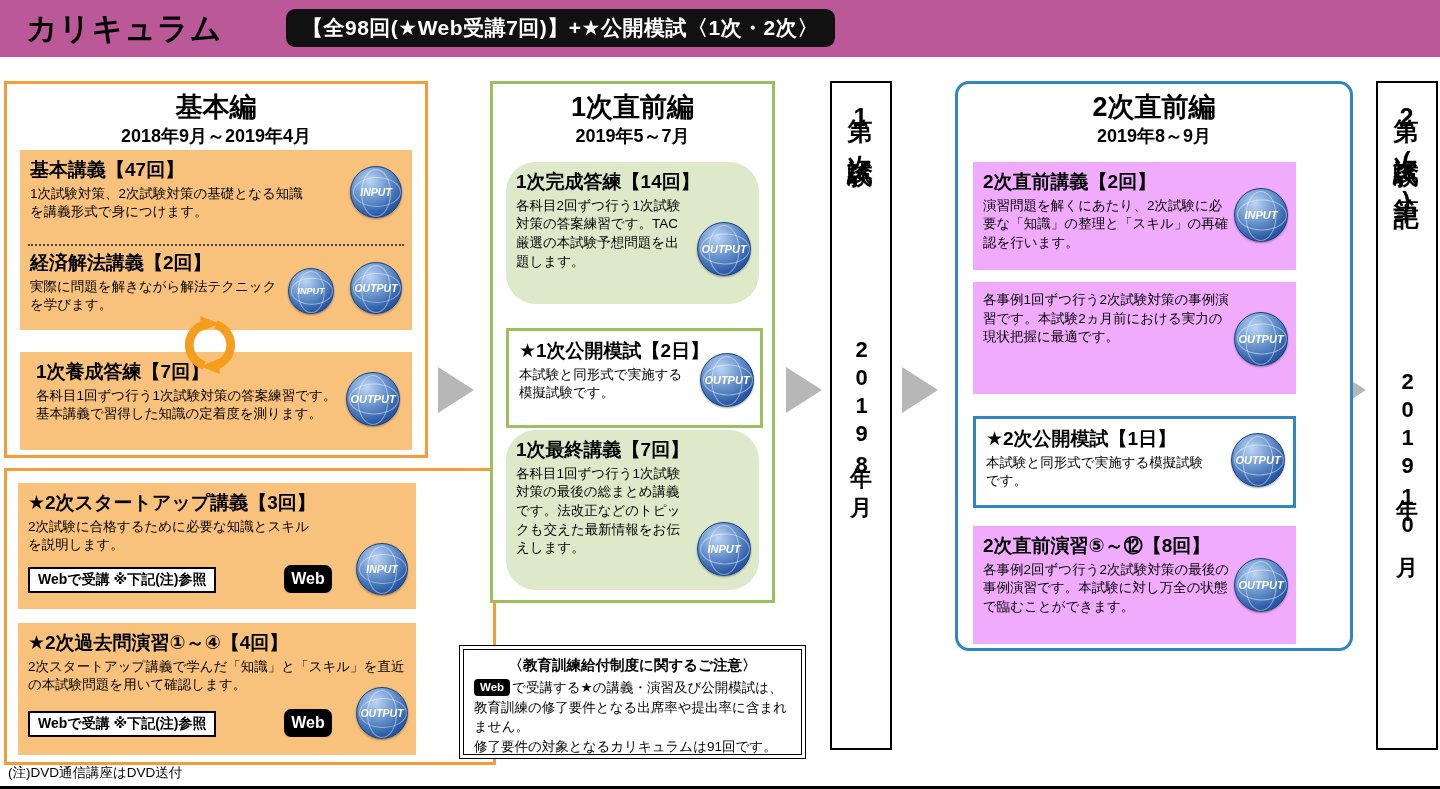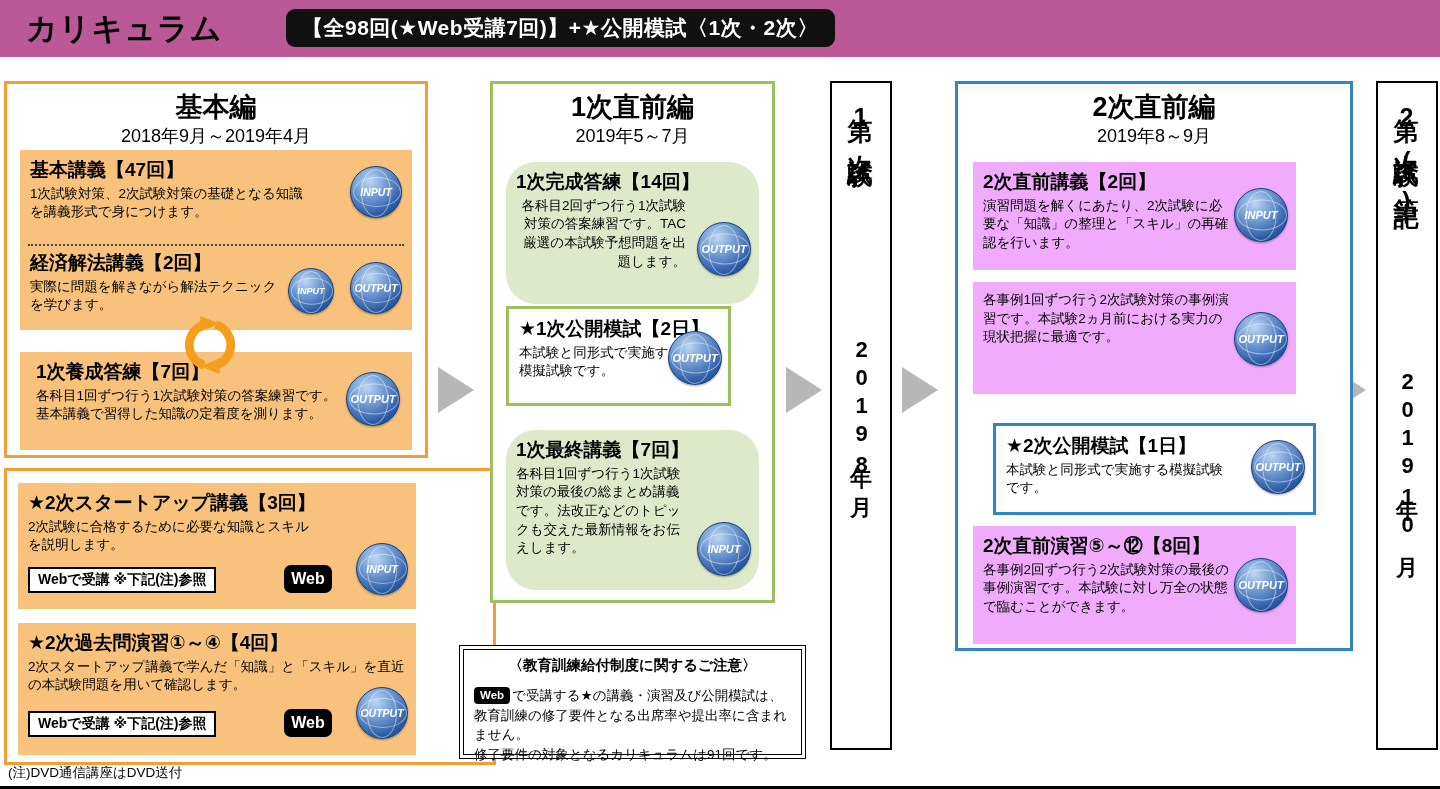--- a/index.html
+++ b/index.html
@@ -27,21 +27,21 @@
     background:#111; color:#fff; border-radius:9px;
     display:flex; align-items:center; padding:0 16px;
     font-size:21px; font-weight:bold; letter-spacing:0.5px;
   }
   
   .panel { position:absolute; background:#fff; }
   .panel.orange { border:3px solid #f29d38; }
   .panel.green  { border:3px solid #9cbf5f; }
   .panel.blue   { border:3px solid #2f86c1; }
   .panel-title  { text-align:center; font-weight:bold; font-size:27px; line-height:1.15; margin-top:8px; }
-  .panel-period { text-align:center; font-weight:normal; font-size:18px; margin-top:1px; }
+  .panel-period { text-align:center; font-weight:bold; font-size:18px; margin-top:1px; }
   
   .card { position:absolute; padding:9px 10px; }
   .card.orange { background:#f8c17c; }
   .card.green  { background:#dde9c8;border-radius:30px; }
   .card.blue   { background:#f0abfc; }
   .card.outline-green { background:#fff; border:3px solid #9cbf5f; }
   .card.outline-blue  { background:#fff; border:3px solid #2f86c1; }
   .card-title { font-size:19px; font-weight:bold; line-height:1.2; margin-bottom:3px; }
   .card-desc  { font-size:13.5px; line-height:1.38; }
   .dotted { position:absolute; left:8px; right:8px; border-top:2px dotted #444; }
@@ -92,21 +92,21 @@
   .vtext {
     position:absolute; left:50%; transform:translateX(-50%);
     writing-mode:vertical-rl; text-orientation:upright;
     font-weight:bold; white-space:nowrap;
   }
   .exam-name { font-size:25px; letter-spacing:4px; }
   .exam-date { font-size:22px; letter-spacing:3px; }
   
   .notice { position:absolute; border:1px solid #000; padding:3px; background:#fff; }
   .notice-inner { border:1px solid #000; width:100%; height:100%; padding:6px 10px; }
-  .notice-title { text-align:center; font-weight:bold; font-size:14.5px; margin-bottom:11px; }
+  .notice-title { text-align:center; font-weight:bold; font-size:14.5px; margin-bottom:3px; }
   .notice-body { font-size:13.5px; line-height:1.45; }
   
   .footnote { position:absolute; left:8px; top:764px; font-size:13.5px; }
   .bottom-rule { position:absolute; left:0; right:0; bottom:0; height:3px; background:#000; }
 </style>
 </head>
 <body>
 
 <div class="stage">
 
@@ -185,27 +185,27 @@
   <div class="flow-arrow" style="left:786px;top:367px;"></div>
   <div class="flow-arrow" style="left:902px;top:367px;"></div>
   <div class="flow-arrow" style="left:1330px;top:367px;"></div>
 
   <div class="panel green" style="left:490px;top:81px;width:285px;height:522px;">
     <div class="panel-title">1次直前編</div>
     <div class="panel-period">2019年5～7月</div>
 
     <div class="card green" style="left:13px;top:78px;width:253px;height:142px;">
       <div class="card-title">1次完成答練【14回】</div>
-      <div class="card-desc" style="width:170px;text-align:right;">各科目2回ずつ行う1次試験対策の答案練習です。TAC厳選の本試験予想問題を出題します。</div>
+      <div class="card-desc" style="width:170px;">各科目2回ずつ行う1次試験対策の答案練習です。TAC厳選の本試験予想問題を出題します。</div>
       <div class="globe g54" style="right:8px;top:60px;">
           <span>OUTPUT</span>
         </div>
     </div>
 
-    <div class="card outline-green" style="left:13px;top:222px;width:225px;height:100px;">
+    <div class="card outline-green" style="left:13px;top:244px;width:257px;height:100px;">
       <div class="card-title">★1次公開模試【2日】</div>
       <div class="card-desc" style="width:165px;">本試験と同形式で実施する模擬試験です。</div>
       <div class="globe g54" style="right:6px;top:22px;">
           <span>OUTPUT</span>
         </div>
     </div>
 
     <div class="card green" style="left:13px;top:346px;width:253px;height:160px;">
       <div class="card-title">1次最終講義【7回】</div>
       <div class="card-desc" style="width:170px;">各科目1回ずつ行う1次試験対策の最後の総まとめ講義です。法改正などのトピックも交えた最新情報をお伝えします。</div>
@@ -221,40 +221,40 @@
       <div class="notice-body"><span class="web-inline">Web</span><span>で受講する★の講義・演習及び公開模試は、教育訓練の修了要件となる出席率や提出率に含まれません。</span></div>
       <div class="notice-body">修了要件の対象となるカリキュラムは91回です。</div>
     </div>
   </div>
 
   <div class="vbox" style="left:830px;top:81px;width:62px;height:669px;">
     <div class="vtext exam-name" style="top:16px;">第1次試験</div>
     <div class="vtext exam-date" style="top:254px;">2019年8月</div>
   </div>
 
-  <div class="panel blue" style="left:955px;top:81px;width:398px;height:570px;">
+  <div class="panel blue" style="left:955px;top:81px;width:398px;height:570px;border-radius:14px;">
     <div class="panel-title">2次直前編</div>
     <div class="panel-period">2019年8～9月</div>
 
     <div class="card blue" style="left:15px;top:78px;width:323px;height:108px;">
       <div class="card-title">2次直前講義【2回】</div>
       <div class="card-desc" style="width:248px;">演習問題を解くにあたり、2次試験に必要な「知識」の整理と「スキル」の再確認を行います。</div>
       <div class="globe g54" style="right:8px;top:26px;">
           <span>INPUT</span>
         </div>
     </div>
 
     <div class="card blue" style="left:15px;top:198px;width:323px;height:112px;">
       <div class="card-desc" style="width:248px;">各事例1回ずつ行う2次試験対策の事例演習です。本試験2ヵ月前における実力の現状把握に最適です。</div>
       <div class="globe g54" style="right:8px;top:30px;">
           <span>OUTPUT</span>
         </div>
     </div>
 
-    <div class="card outline-blue" style="left:15px;top:339px;width:323px;height:92px;margin-left:20px;">
+    <div class="card outline-blue" style="left:15px;top:332px;width:323px;height:92px;">
       <div class="card-title">★2次公開模試【1日】</div>
       <div class="card-desc" style="width:220px;">本試験と同形式で実施する模擬試験です。</div>
       <div class="globe g54" style="right:8px;top:14px;">
           <span>OUTPUT</span>
         </div>
     </div>
 
     <div class="card blue" style="left:15px;top:442px;width:323px;height:118px;">
       <div class="card-title">2次直前演習⑤～⑫【8回】</div>
       <div class="card-desc" style="width:248px;">各事例2回ずつ行う2次試験対策の最後の事例演習です。本試験に対し万全の状態で臨むことができます。</div>

